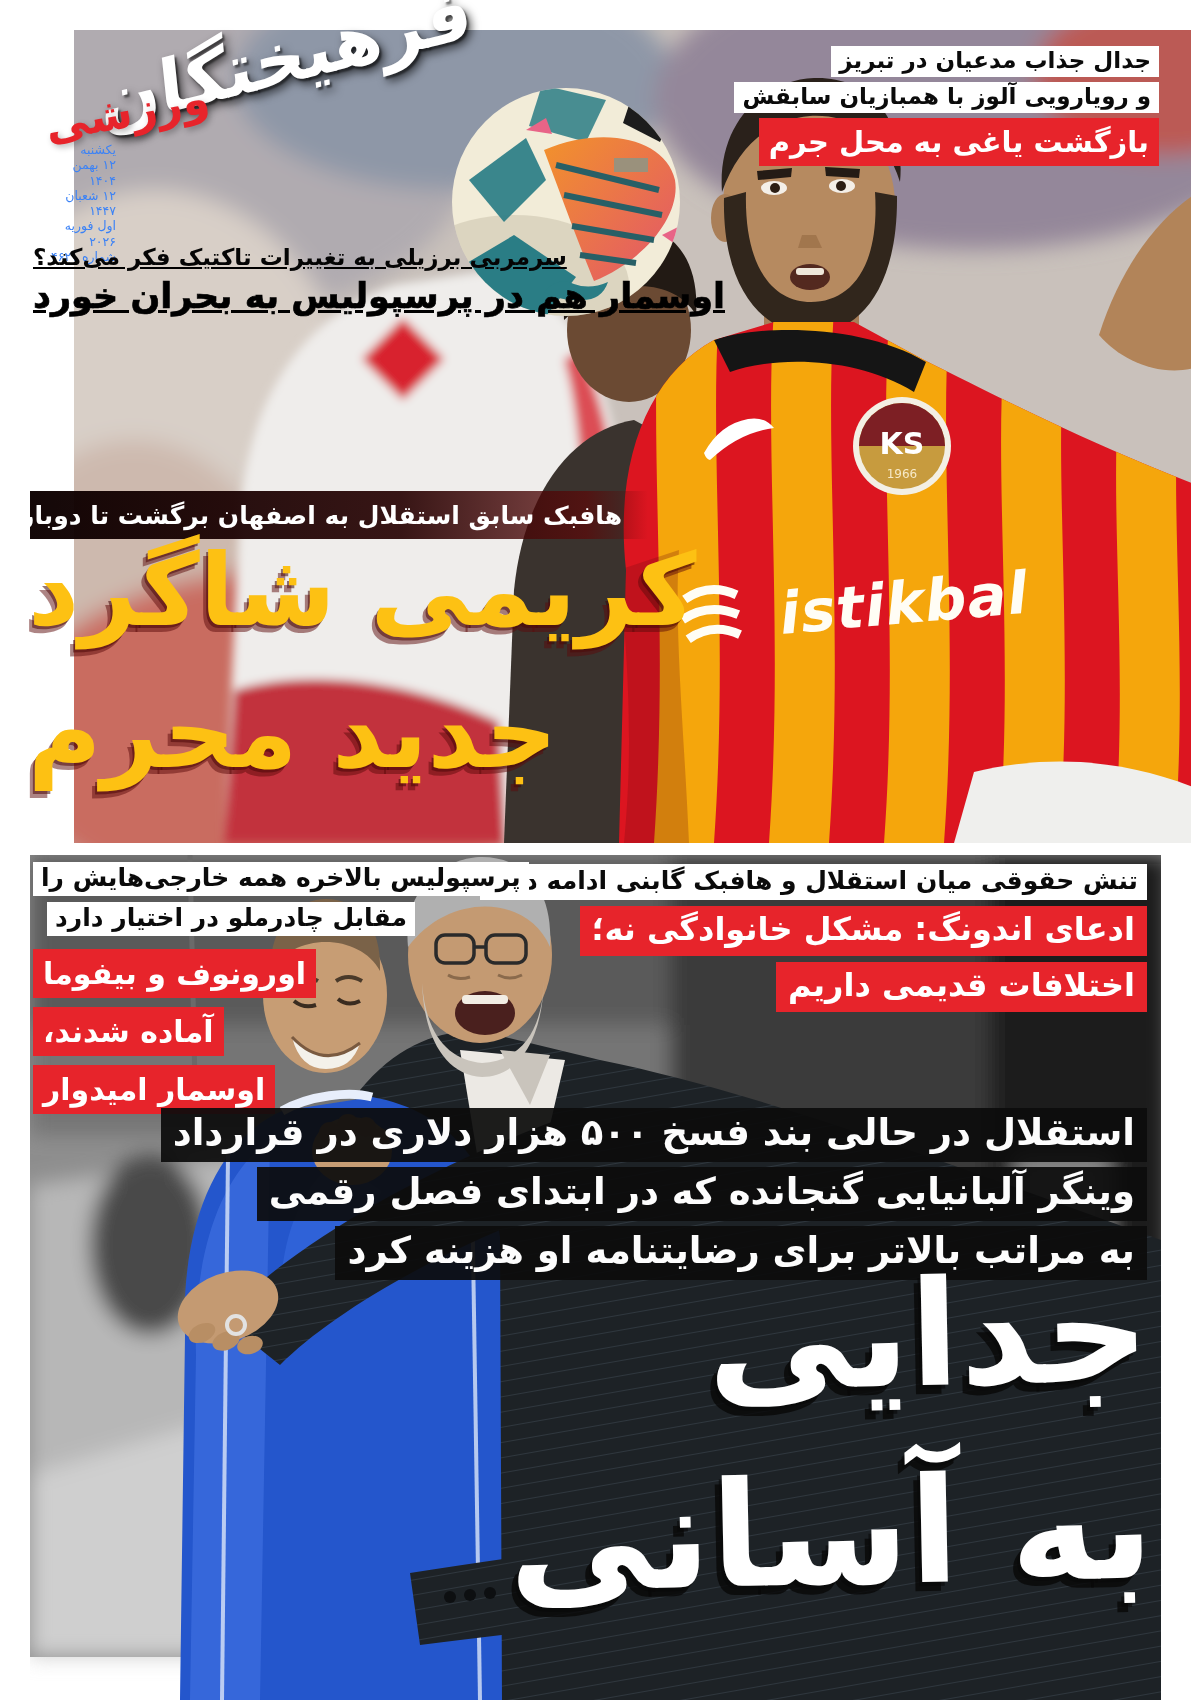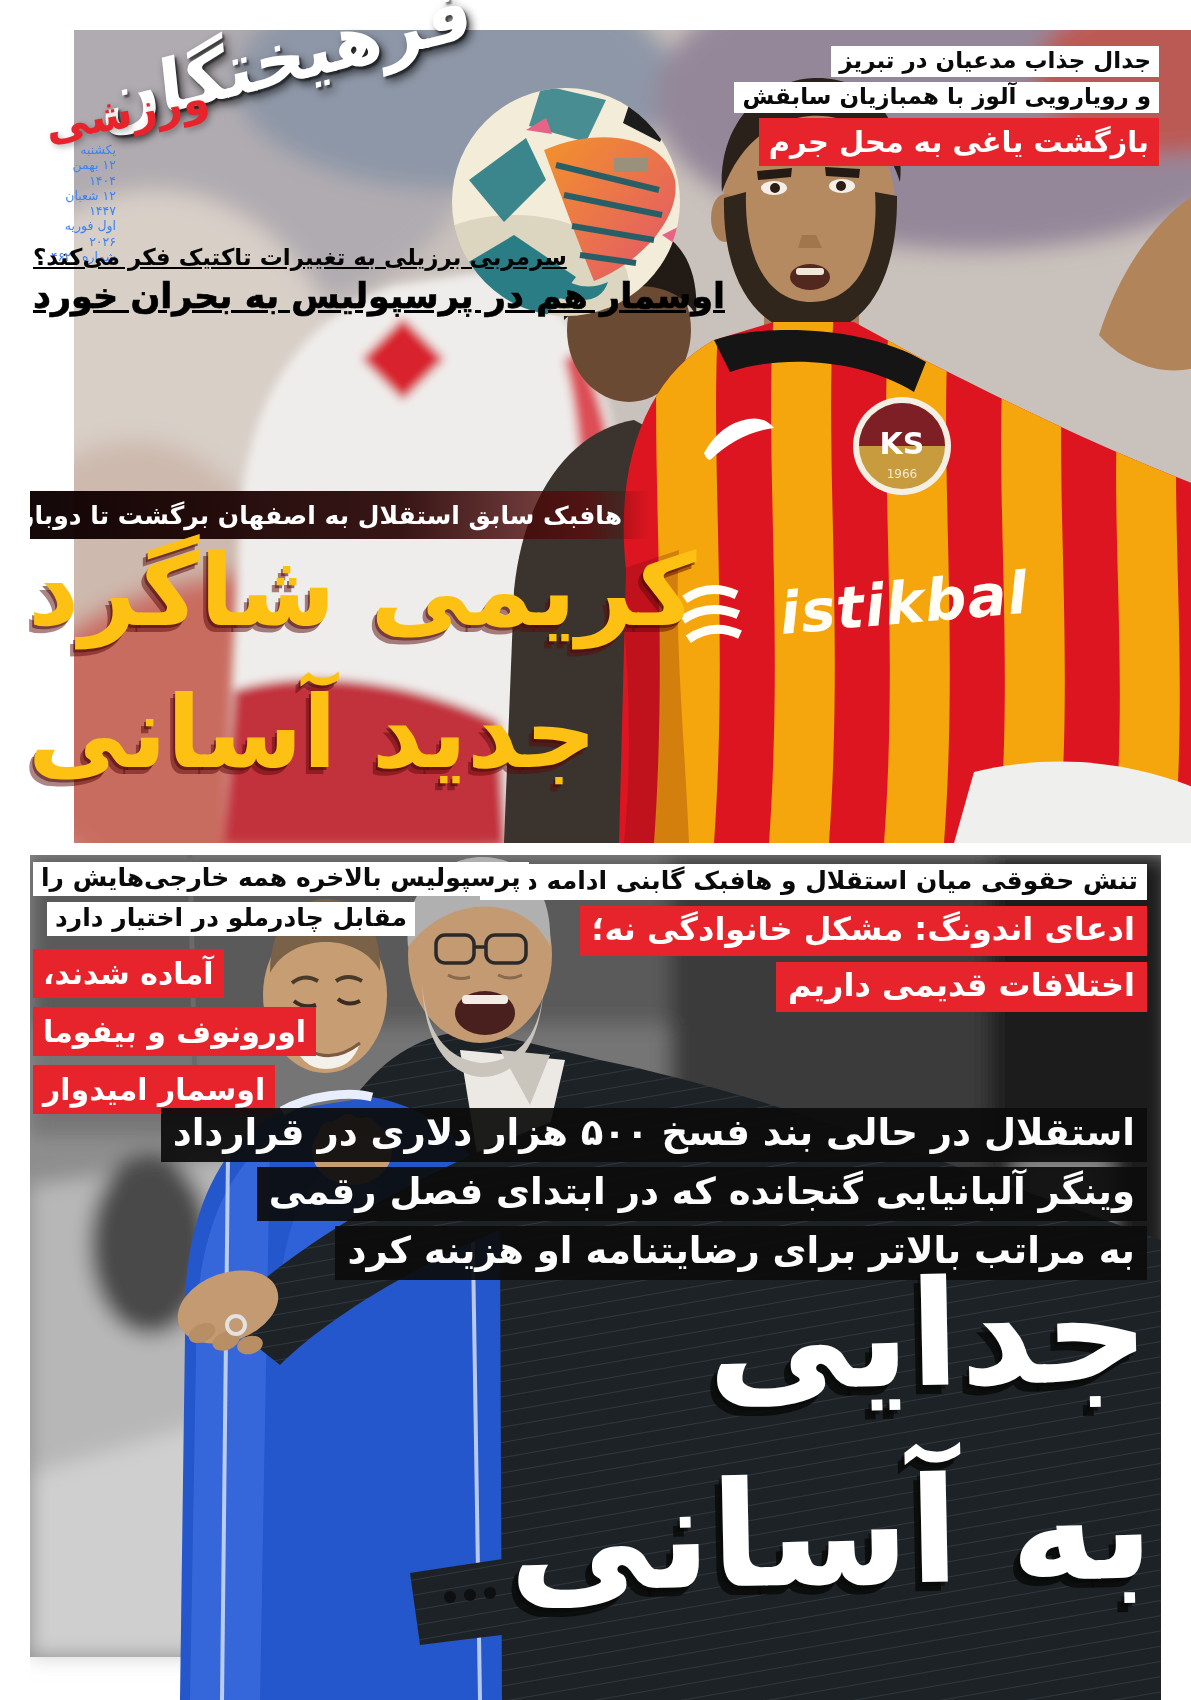--- a/index.html
+++ b/index.html
@@ -315,34 +315,34 @@
   <div class="stack left" id="story-ousmar">
     <span class="kicker">سرمربی برزیلی به تغییرات تاکتیک فکر می‌کند؟</span>
     <span class="headline">اوسمار هم در پرسپولیس به بحران خورد</span>
   </div>
 
   <div id="main-banner">
     <span>هافبک سابق استقلال به اصفهان برگشت تا دوباره لباس سپاهان را به تن کند</span>
   </div>
   <div id="yellow-headline">
     <div>کریمی شاگرد</div>
-    <div>جدید آسانی</div>
+    <div>جدید محرم</div>
   </div>
 
   <div class="stack right" id="story-endong">
     <span class="whiteline">تنش حقوقی میان استقلال و هافبک گابنی ادامه دارد</span>
     <span class="redline">ادعای اندونگ: مشکل خانوادگی نه؛</span>
     <span class="redline">اختلافات قدیمی داریم</span>
   </div>
 
   <div class="stack left" id="story-persepolis">
     <span class="whiteline">پرسپولیس بالاخره همه خارجی‌هایش را</span>
     <span class="whiteline l2">مقابل چادرملو در اختیار دارد</span>
+    <span class="redline">اورونوف و بیفوما</span>
     <span class="redline">آماده شدند،</span>
-    <span class="redline">اورونوف و بیفوما</span>
     <span class="redline">اوسمار امیدوار</span>
   </div>
 
   <div class="stack right" id="story-separation">
     <span class="blackline">استقلال در حالی بند فسخ ۵۰۰ هزار دلاری در قرارداد</span>
     <span class="blackline">وینگر آلبانیایی گنجانده که در ابتدای فصل رقمی</span>
     <span class="blackline">به مراتب بالاتر برای رضایتنامه او هزینه کرد</span>
   </div>
 
   <div id="big-headline">

